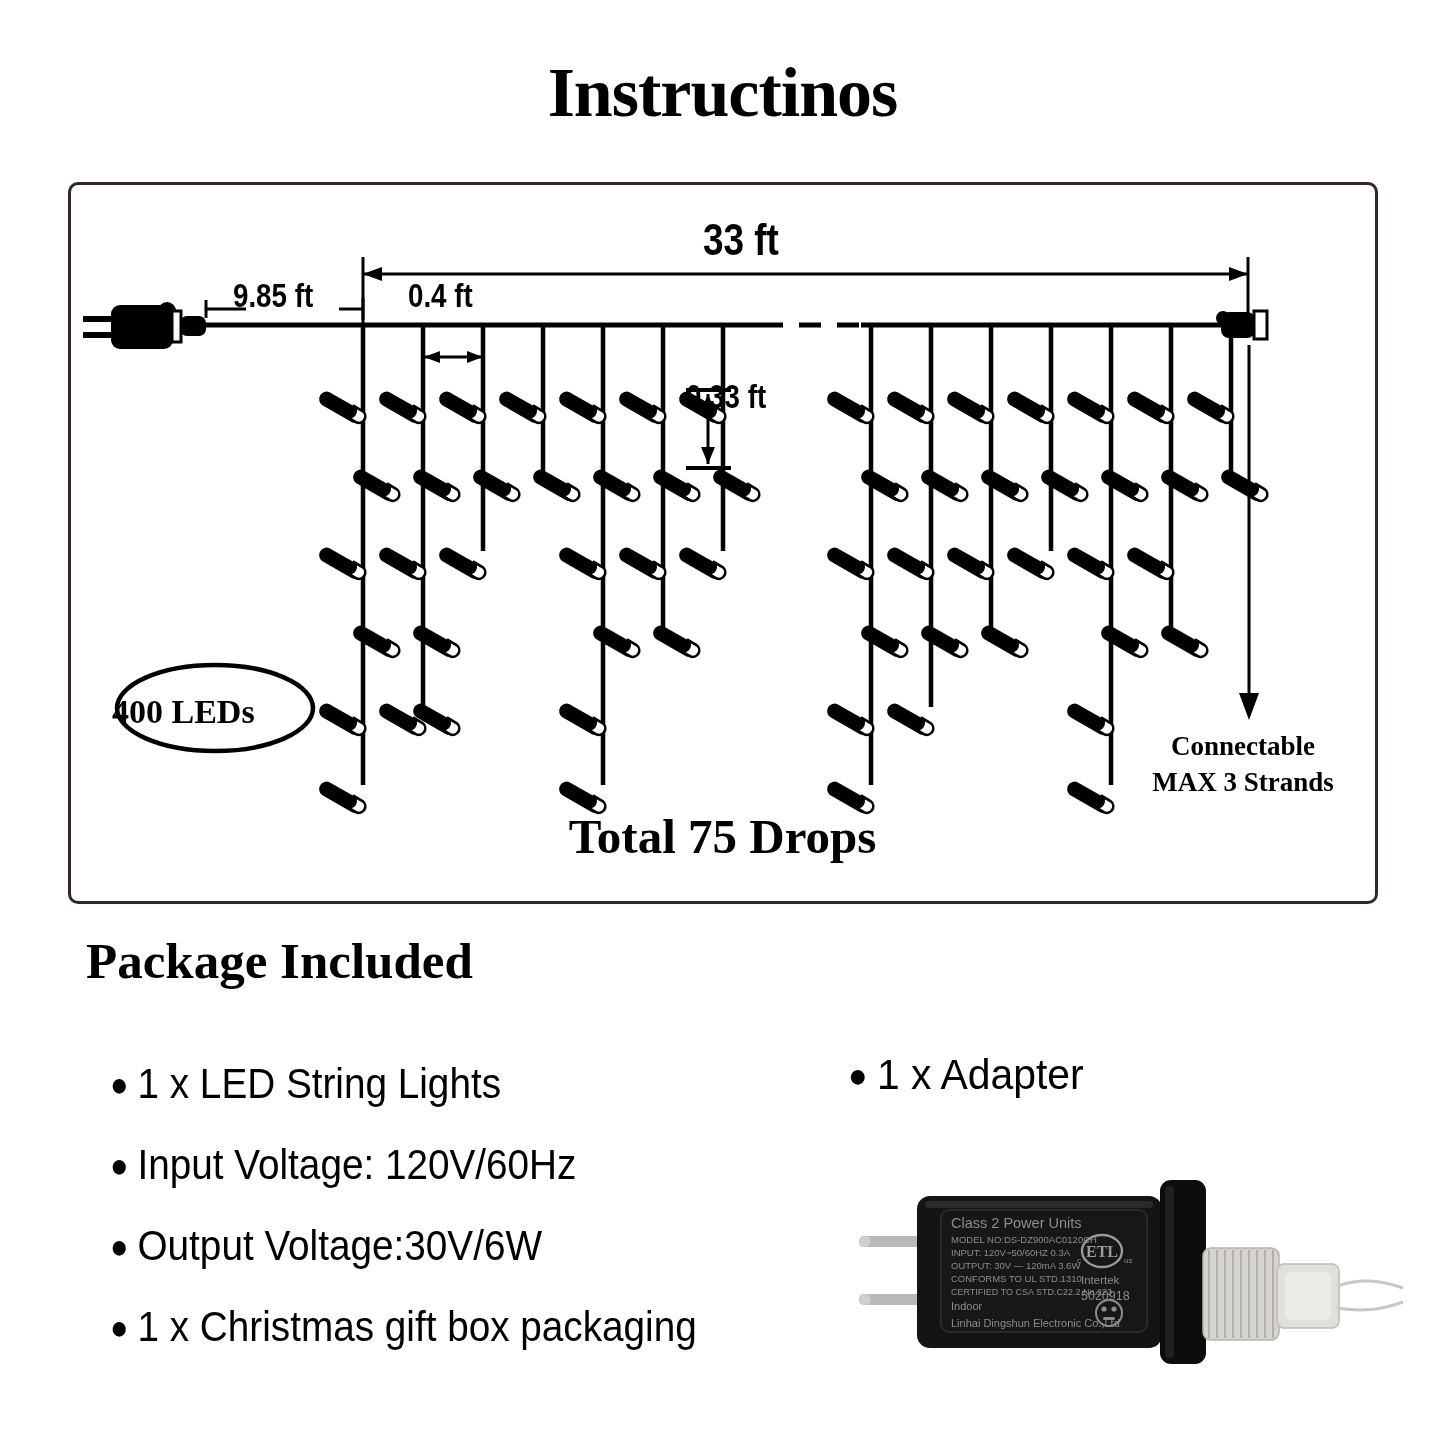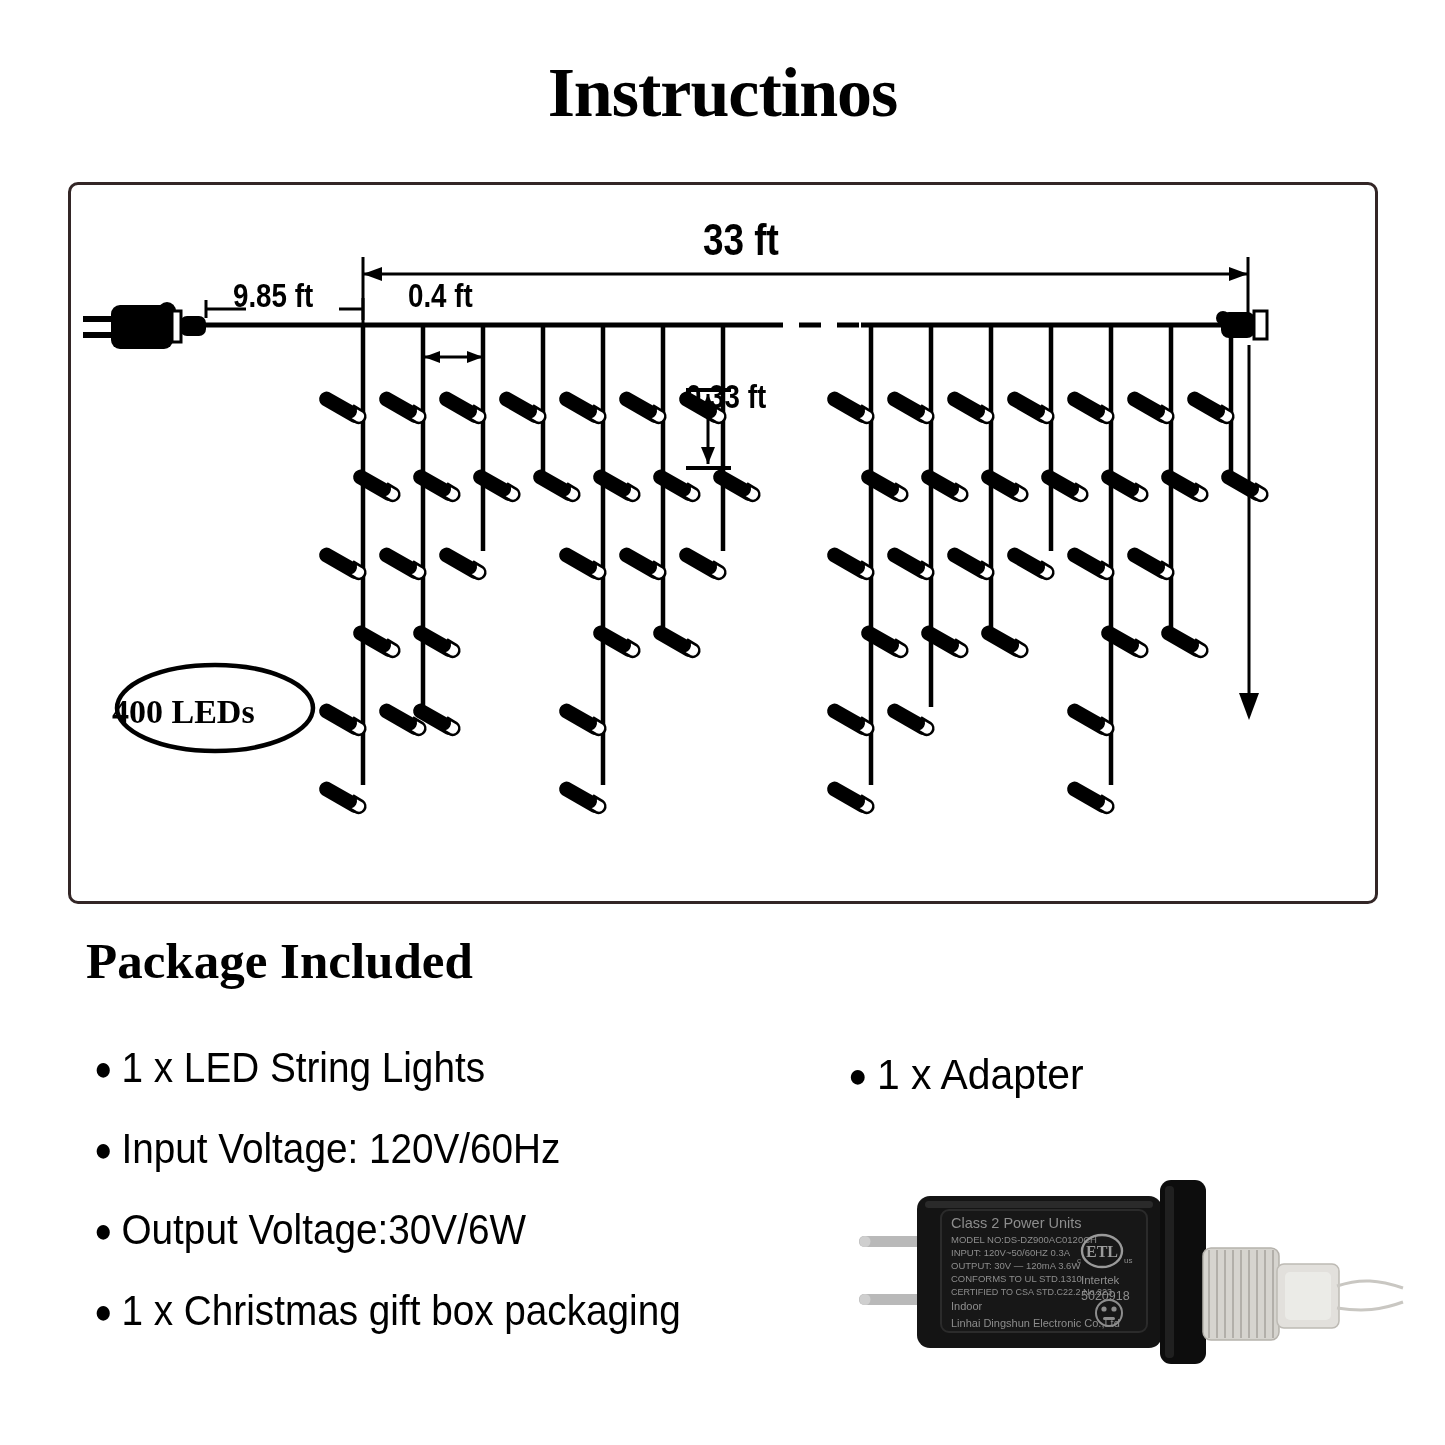--- a/index.html
+++ b/index.html
@@ -74,21 +74,21 @@
   
   .pkg-title{
     position:absolute;left:86px;top:932px;
     font-family:"Liberation Serif", serif;
     font-weight:bold;font-size:51px;color:#000;
     white-space:nowrap;
   }
   .bullets{
     position:absolute;left:94px;top:1046px;
     width:760px;
-    list-style:none;margin:0;padding:0;
+    list-style:none;margin:16px;padding:0;
   }
   .bullets li{
     font-family:"Liberation Sans", sans-serif;
     font-size:43px;
     color:#000;
     line-height:1.0;
     margin-bottom:38px;
     white-space:nowrap;
     transform:scaleX(.90);
     transform-origin:left center;
@@ -308,20 +308,25 @@
       <ellipse cx="144" cy="523" rx="98" ry="43" fill="none" stroke="#000" stroke-width="4.5"></ellipse>
     </svg>
 
   </div>
 
   <div class="lbl lbl-33">33 ft</div>
   <div class="lbl lbl-985">9.85 ft</div>
   <div class="lbl lbl-04">0.4 ft</div>
   <div class="lbl lbl-033">0.33 ft</div>
   <div class="lbl-leds">400 LEDs</div>
+  <div class="lbl-connect">
+    <div>Connectable</div>
+    <div>MAX 3 Strands</div>
+  </div>
+  <div class="lbl-drops">Total 75 Drops</div>
 
   <div class="pkg-title">Package Included</div>
 
   <ul class="bullets">
     <li><span class="dot">●</span><span>1 x LED String Lights</span></li>
     <li><span class="dot">●</span><span>Input Voltage: 120V/60Hz</span></li>
     <li><span class="dot">●</span><span>Output Voltage:30V/6W</span></li>
     <li><span class="dot">●</span><span>1 x Christmas gift box packaging</span></li>
   </ul>
 

